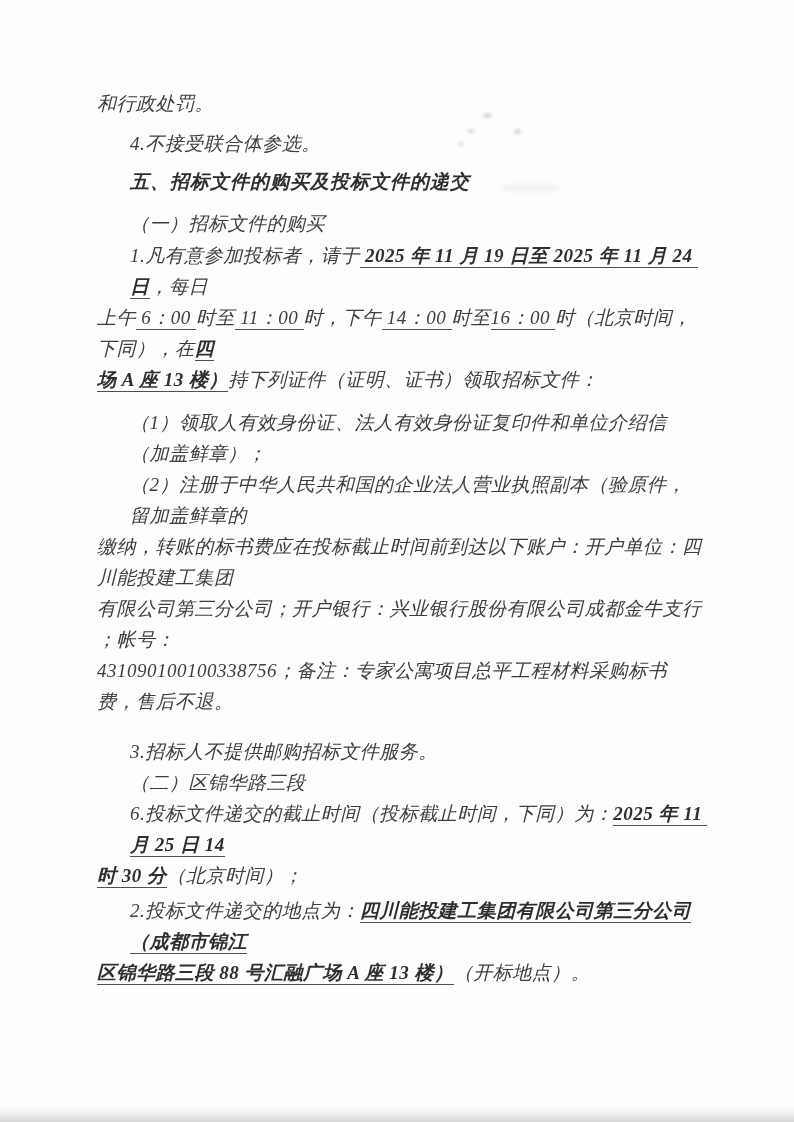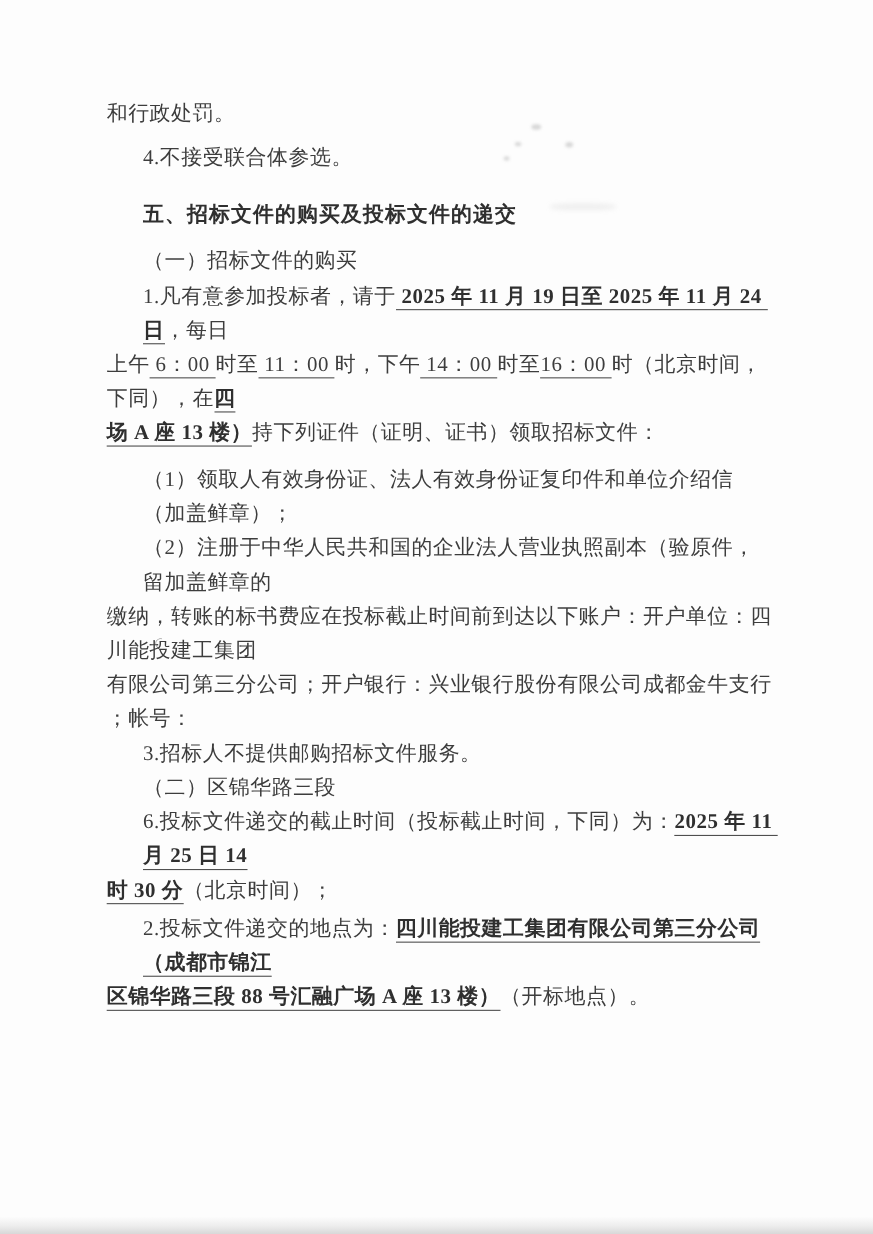--- a/index.html
+++ b/index.html
@@ -8,20 +8,21 @@
     background: #ffffff;
   }
   .page {
     position: relative;
     width: 794px;
     height: 1122px;
     background: #fdfdfd;
     overflow: hidden;
     font-family: "Liberation Serif", "DejaVu Serif", serif;
     color: #3d3d3d;
+    font-style: italic;
   }
   .doc-body {
     position: absolute;
     left: 97px;
     top: 88px;
     width: 606px;
   }
   .line {
     font-size: 19px;
     line-height: 31px;
@@ -66,30 +67,31 @@
     background: linear-gradient(to bottom, rgba(0,0,0,0) 0%, rgba(90,90,90,0.10) 55%, rgba(80,80,80,0.22) 100%);
   }
 </style>
 </head>
 <body>
 
 <div class="page">
   <div class="doc-body">
       <div class="line"><span class="run">和行政处罚。</span></div>
       <div class="line indent" style="margin-top: 9px;"><span class="run">4.不接受联合体参选。</span></div>
-      <div class="line indent heading" style="margin-top: 21px;"><span class="run b">五、招标文件的购买及投标文件的递交</span></div>
+      <div class="line indent heading" style="margin-top: 7px;"><span class="run b">五、招标文件的购买及投标文件的递交</span></div>
       <div class="line indent" style="margin-top: 11px;"><span class="run">（一）招标文件的购买</span></div>
       <div class="line indent" style="margin-top: 1px;"><span class="run">1.凡有意参加投标者，请于</span><span class="run u b"> 2025 年 11 月 19 日至 2025 年 11 月 24 日</span><span class="run">，每日</span></div>
       <div class="line"><span class="run">上午</span><span class="run u"> 6：00 </span><span class="run">时至</span><span class="run u"> 11：00 </span><span class="run">时，下午</span><span class="run u"> 14：00 </span><span class="run">时至</span><span class="run u">16：00 </span><span class="run">时（北京时间，下同），在</span><span class="run u b">四</span></div>
       <div class="line"><span class="run u b">场 A 座 13 楼）</span><span class="run">持下列证件（证明、证书）领取招标文件：</span></div>
       <div class="line indent" style="margin-top: 12px;"><span class="run">（1）领取人有效身份证、法人有效身份证复印件和单位介绍信（加盖鲜章）；</span></div>
       <div class="line indent"><span class="run">（2）注册于中华人民共和国的企业法人营业执照副本（验原件，留加盖鲜章的</span></div>
       <div class="line"><span class="run">缴纳，转账的标书费应在投标截止时间前到达以下账户：开户单位：四川能投建工集团</span></div>
       <div class="line"><span class="run">有限公司第三分公司；开户银行：兴业银行股份有限公司成都金牛支行 ；帐号：</span></div>
-      <div class="line indent" style="margin-top: 1px;"><span class="run">3.招标人不提供邮购招标文件服务。</span></div>
+      <div class="line"><span class="run">431090100100338756</span><span class="run">；备注：专家公寓项目总平工程材料采购标书费，售后不退。</span></div>
+      <div class="line indent" style="margin-top: 19px;"><span class="run">3.招标人不提供邮购招标文件服务。</span></div>
       <div class="line indent"><span class="run">（二）区锦华路三段</span></div>
       <div class="line indent"><span class="run">6.投标文件递交的截止时间（投标截止时间，下同）为：</span><span class="run u b">2025 年 11 月 25 日 14</span></div>
       <div class="line"><span class="run u b">时 30 分</span><span class="run">（北京时间）；</span></div>
       <div class="line indent" style="margin-top: 4px;"><span class="run">2.投标文件递交的地点为：</span><span class="run u b">四川能投建工集团有限公司第三分公司（成都市锦江</span></div>
       <div class="line"><span class="run u b">区锦华路三段 88 号汇融广场 A 座 13 楼）</span><span class="run">（开标地点）。</span></div>
     </div>
 
   <div class="smudge s1"></div>
   <div class="smudge s2"></div>
   <div class="smudge s3"></div>

